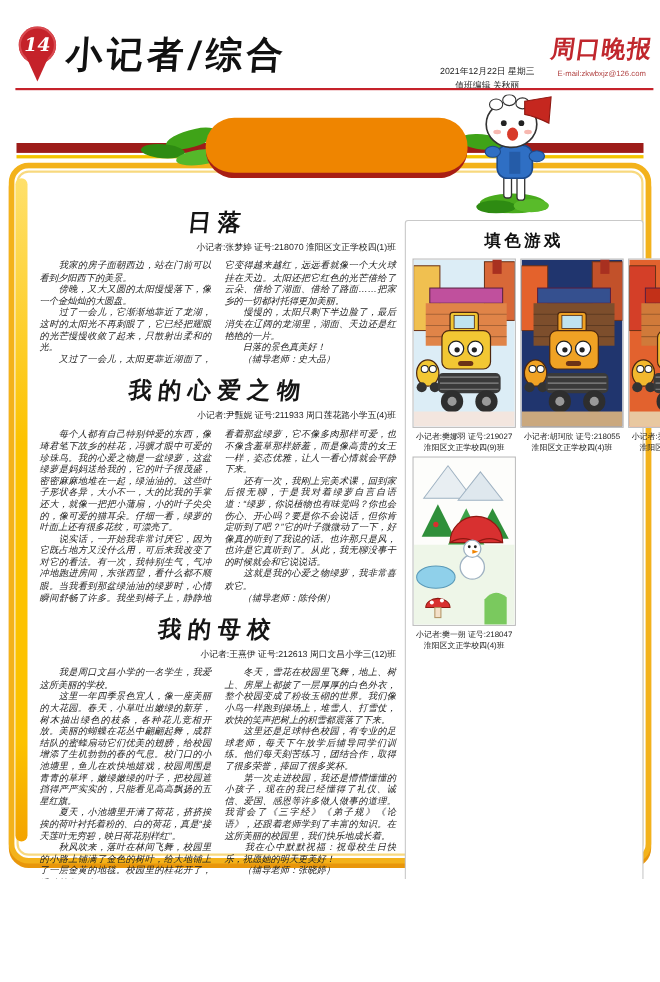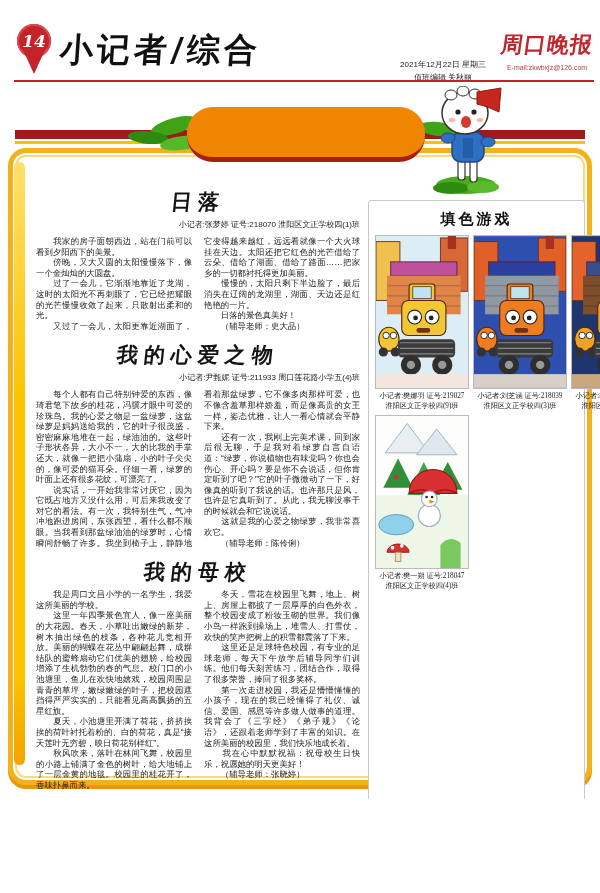--- a/index.html
+++ b/index.html
@@ -46,28 +46,28 @@
        border-radius:8px;}
 
   
   .articles{position:absolute;left:36px;top:186px;width:324px;z-index:3;}
   .article{margin-bottom:10px;}
   .article h2{margin:2px 0 3px 0;text-align:center;font-size:21px;letter-spacing:6px;
        font-family:"DejaVu Serif","Liberation Serif",serif;font-weight:bold;
        transform:skewX(-6deg);color:#141414;}
   .byline{text-align:right;font-size:8px;color:#222;margin-bottom:6px;white-space:nowrap;}
   .body-text{font-size:8.4px;line-height:10.6px;text-align:justify;color:#222;
-       column-count:2;column-gap:12px;white-space:pre-line;}
+       column-count:2;column-gap:12px;white-space:pre-line;font-style:italic;}
 
   
   .panel{position:absolute;left:368px;top:200px;width:215px;height:632px;background:#fff;
        border:1.5px solid #c9c9c9;border-radius:3px;z-index:3;}
   .panel h3{margin:9px 0 4px 0;text-align:center;font-size:15px;letter-spacing:3px;
        font-weight:bold;color:#111;}
-  .art-grid{display:grid;grid-template-columns:1fr 1fr 1fr 1fr;gap:4px 4px;padding:2px 6px;font-family:Liberation Serif, serif;}
+  .art-grid{display:grid;grid-template-columns:1fr 1fr 1fr;gap:4px 4px;padding:2px 6px;}
   .art-cell{display:flex;flex-direction:column;align-items:center;}
   .artbox{width:92px;height:152px;border:1px solid #bbb;background:#fff;}
   .cap{font-size:7.2px;line-height:9.5px;text-align:center;color:#222;margin-top:3px;
        white-space:nowrap;}
 </style>
 </head>
 <body>
 
 <div id="page">
 
@@ -135,20 +135,21 @@
       <h2>我的心爱之物</h2>
       <div class="byline">小记者:尹甄妮 证号:211933 周口莲花路小学五(4)班</div>
       <div class="body-text">　　每个人都有自己特别钟爱的东西，像琦君笔下故乡的桂花，冯骥才眼中可爱的珍珠鸟。我的心爱之物是一盆绿萝，这盆绿萝是妈妈送给我的，它的叶子很茂盛，密密麻麻地堆在一起，绿油油的。这些叶子形状各异，大小不一，大的比我的手掌还大，就像一把把小蒲扇，小的叶子尖尖的，像可爱的猫耳朵。仔细一看，绿萝的叶面上还有很多花纹，可漂亮了。
 　　说实话，一开始我非常讨厌它，因为它既占地方又没什么用，可后来我改变了对它的看法。有一次，我特别生气，气冲冲地跑进房间，东张西望，看什么都不顺眼。当我看到那盆绿油油的绿萝时，心情瞬间舒畅了许多。我坐到椅子上，静静地看着那盆绿萝，它不像多肉那样可爱，也不像含羞草那样娇羞，而是像高贵的女王一样，姿态优雅，让人一看心情就会平静下来。
 　　还有一次，我刚上完美术课，回到家后很无聊，于是我对着绿萝自言自语道：“绿萝，你说植物也有味觉吗？你也会伤心、开心吗？要是你不会说话，但你肯定听到了吧？”它的叶子微微动了一下，好像真的听到了我说的话。也许那只是风，也许是它真听到了。从此，我无聊没事干的时候就会和它说说话。
 　　这就是我的心爱之物绿萝，我非常喜欢它。
 　　（辅导老师：陈伶俐）</div>
     </div>
     <div class="article">
       <h2>我的母校</h2>
+      <div class="byline">小记者:王熹伊 证号:212613 周口文昌小学三(12)班</div>
       <div class="body-text">　　我是周口文昌小学的一名学生，我爱这所美丽的学校。
 　　这里一年四季景色宜人，像一座美丽的大花园。春天，小草吐出嫩绿的新芽，树木抽出绿色的枝条，各种花儿竞相开放。美丽的蝴蝶在花丛中翩翩起舞，成群结队的蜜蜂扇动它们优美的翅膀，给校园增添了生机勃勃的春的气息。校门口的小池塘里，鱼儿在欢快地嬉戏，校园周围是青青的草坪，嫩绿嫩绿的叶子，把校园遮挡得严严实实的，只能看见高高飘扬的五星红旗。
 　　夏天，小池塘里开满了荷花，挤挤挨挨的荷叶衬托着粉的、白的荷花，真是“接天莲叶无穷碧，映日荷花别样红”。
 　　秋风吹来，落叶在林间飞舞，校园里的小路上铺满了金色的树叶，给大地铺上了一层金黄的地毯。校园里的桂花开了，香味扑鼻而来。
 　　冬天，雪花在校园里飞舞，地上、树上、房屋上都披了一层厚厚的白色外衣，整个校园变成了粉妆玉砌的世界。我们像小鸟一样跑到操场上，堆雪人、打雪仗，欢快的笑声把树上的积雪都震落了下来。
 　　这里还是足球特色校园，有专业的足球老师，每天下午放学后辅导同学们训练。他们每天刻苦练习，团结合作，取得了很多荣誉，捧回了很多奖杯。
 　　第一次走进校园，我还是懵懵懂懂的小孩子，现在的我已经懂得了礼仪、诚信、爱国、感恩等许多做人做事的道理。我背会了《三字经》《弟子规》《论语》，还跟着老师学到了丰富的知识。在这所美丽的校园里，我们快乐地成长着。
 　　我在心中默默祝福：祝母校生日快乐，祝愿她的明天更美好！
 　　（辅导老师：张晓婷）</div>
     </div>
@@ -221,29 +222,20 @@
       <div class="art-cell">
         <svg class="artbox" style="--sky:#dcedf6;--b1:#f0c050;--b2:#d86838;--awn:#c0509d;--wall:#e08448;--dig:#f2c733;--gnd:#f3e6df">
             <use href="#scene-digger"></use>
           </svg>
         <div class="cap">
           <div>小记者:樊娜羽 证号:219027</div>
           <div>淮阳区文正学校四(9)班</div>
         </div>
       </div>
       <div class="art-cell">
-        <svg class="artbox" style="--sky:#2f4fae;--b1:#e06028;--b2:#e06028;--awn:#2b3f9e;--wall:#9298a2;--dig:#ef7d1f;--gnd:#d8cfc8">
-            <use href="#scene-digger"></use>
-          </svg>
-        <div class="cap">
-          <div>小记者:刘芝涵 证号:218039</div>
-          <div>淮阳区文正学校四(3)班</div>
-        </div>
-      </div>
-      <div class="art-cell">
         <svg class="artbox" style="--sky:#20356e;--b1:#e4622c;--b2:#c2512a;--awn:#35508f;--wall:#7d4e2c;--dig:#f0a224;--gnd:#caa87e">
             <use href="#scene-digger"></use>
           </svg>
         <div class="cap">
           <div>小记者:胡珂欣 证号:218055</div>
           <div>淮阳区文正学校四(4)班</div>
         </div>
       </div>
       <div class="art-cell">
         <svg class="artbox" style="--sky:#e2622e;--b1:#d43f28;--b2:#e2622e;--awn:#c23018;--wall:#d07a3a;--dig:#f2b82e;--gnd:#e8c8a0">

